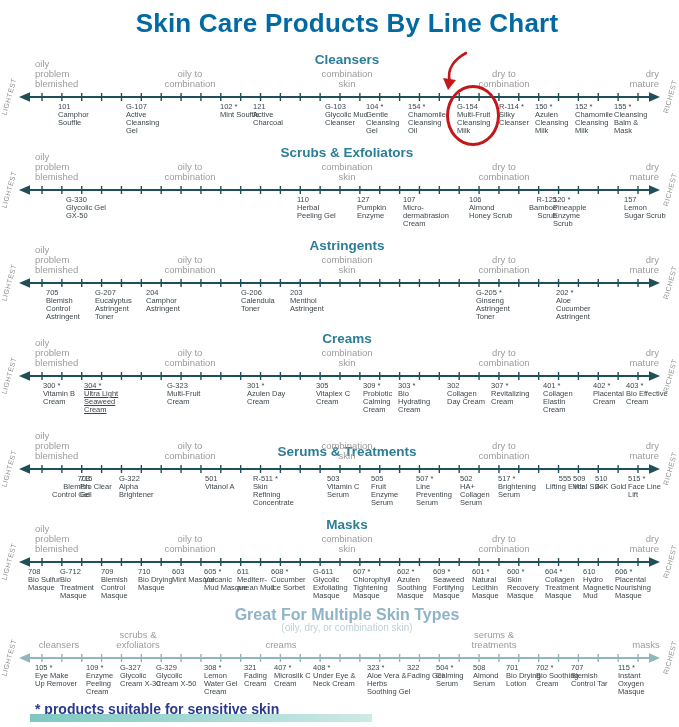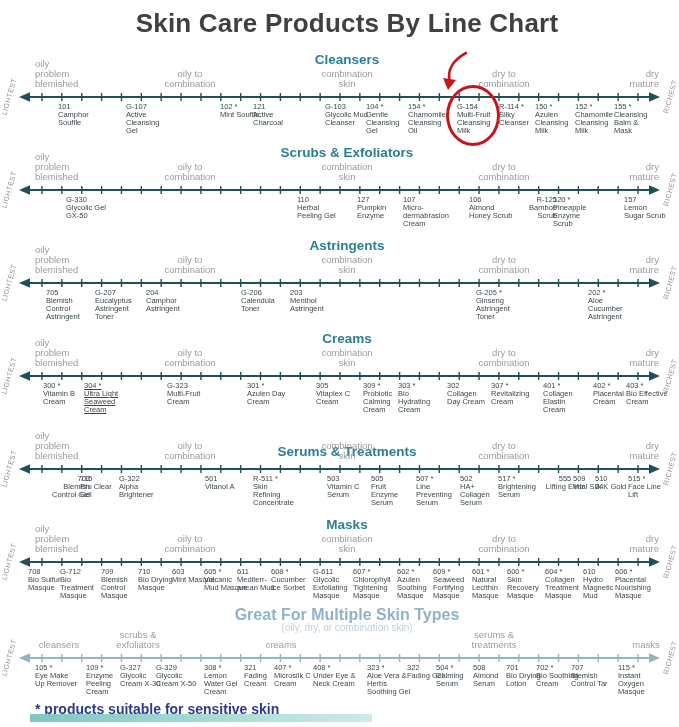--- a/index.html
+++ b/index.html
@@ -1,20 +1,20 @@
 <!DOCTYPE html>
 <html><head>
 <meta charset="utf-8">
 <style>
   *{box-sizing:border-box;margin:0;padding:0}
   body{background:#ffffff}
   #chart-root{position:relative;width:679px;height:727px;background:#fff;
     font-family:"Liberation Sans",sans-serif;overflow:hidden}
   .main-title{position:absolute;top:8px;left:15px;width:664px;text-align:center;
-    font-size:26px;font-weight:bold;color:#404040;letter-spacing:.2px}
+    font-size:26px;font-weight:bold;color:#0369a1;letter-spacing:.2px}
   .sec-title{position:absolute;left:15px;width:664px;text-align:center;
     font-size:13.5px;font-weight:bold;color:#2c7e95}
   .sec-title.muted{font-size:16px;color:#8fb3c7}
   .sec-subtitle{position:absolute;left:15px;width:664px;text-align:center;
     font-size:10px;color:#bfd0da}
   .zone{position:absolute;font-size:9.5px;line-height:10px;color:#9c9c9c}
   .zone.left{text-align:left}
   .zone.center{text-align:center;width:120px}
   .zone.right{text-align:right}
   .axis-svg{position:absolute;left:0}
@@ -317,21 +317,21 @@
           <div>Calendula Toner</div>
         </div>
         <div class="product" style="left: 290px; top: 289px;">
           <div class="p-code">203</div>
           <div>Menthol Astringent</div>
         </div>
         <div class="product" style="left: 476px; top: 289px;">
           <div class="p-code">G-205 *</div>
           <div>Ginseng Astringent Toner</div>
         </div>
-        <div class="product" style="left: 588px; top: 289px;">
+        <div class="product" style="left: 556px; top: 289px;">
           <div class="p-code">202 *</div>
           <div>Aloe Cucumber Astringent</div>
         </div>
       </div>
       <div class="">
         <div class="sec-title" style="top: 331px;">Creams</div>
         <div class="zone left" style="bottom: 359px; left: 35px;">
           <div>oily</div>
           <div>problem</div>
           <div>blemished</div>

